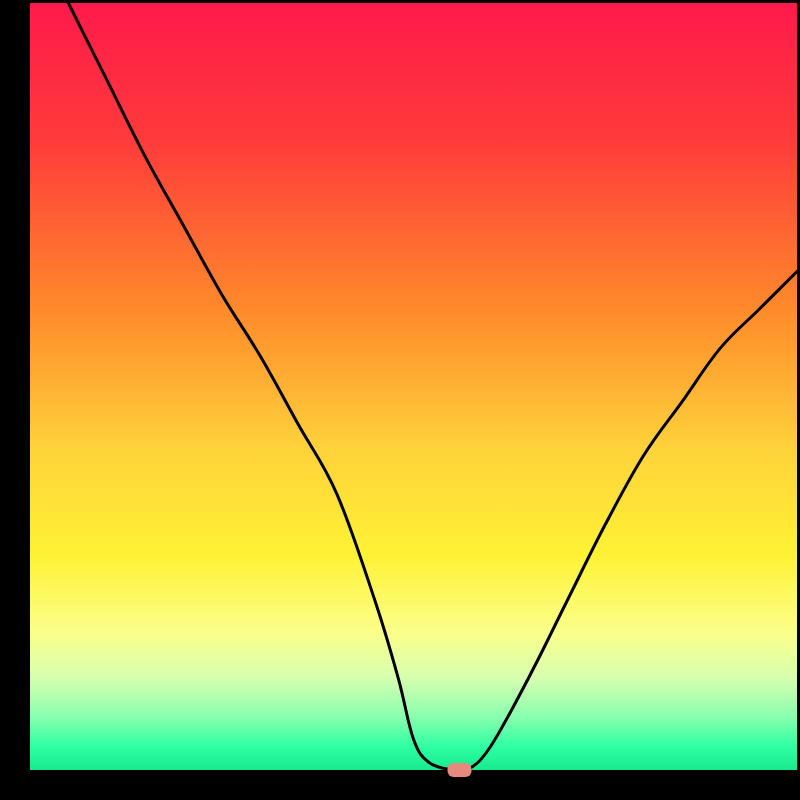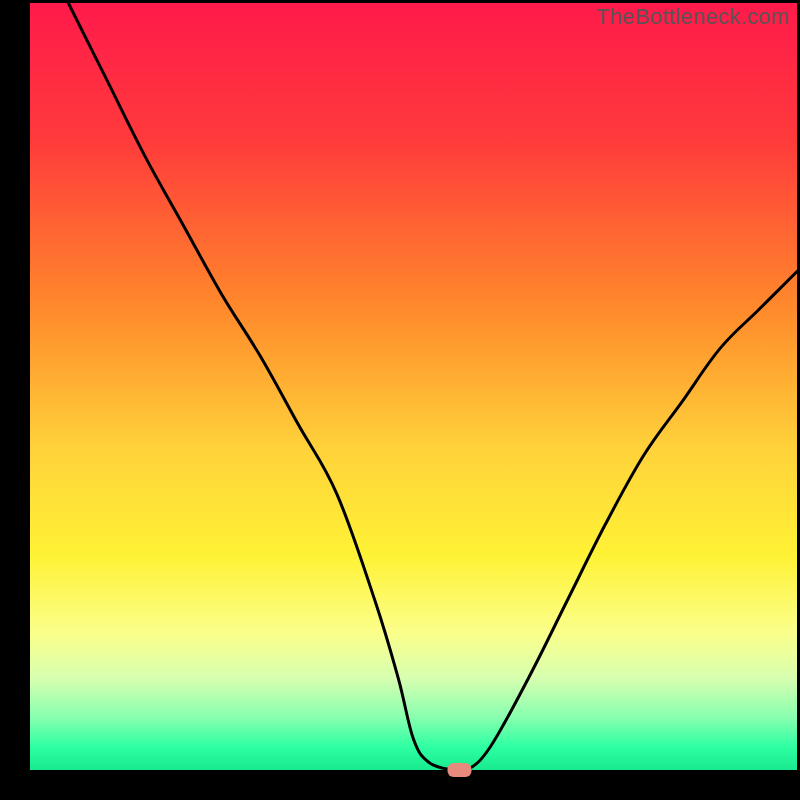--- a/index.html
+++ b/index.html
@@ -28,21 +28,20 @@
   }
   svg {
     display: block;
   }
 </style>
 </head>
 <body>
 
 <div class="chart-wrap">
 
-  <div class="watermark">TheBottleneck.com</div>
 
   <svg id="chart-svg" width="800" height="800" viewBox="0 0 800 800">
     <defs>
       <linearGradient id="bg-grad" x1="0" y1="0" x2="0" y2="1">
           <stop offset="0%" stop-color="#ff1a4b"></stop>
           <stop offset="18%" stop-color="#ff3b3b"></stop>
           <stop offset="40%" stop-color="#ff8a2b"></stop>
           <stop offset="58%" stop-color="#ffd23a"></stop>
           <stop offset="72%" stop-color="#fff235"></stop>
           <stop offset="82%" stop-color="#fbff8a"></stop>

